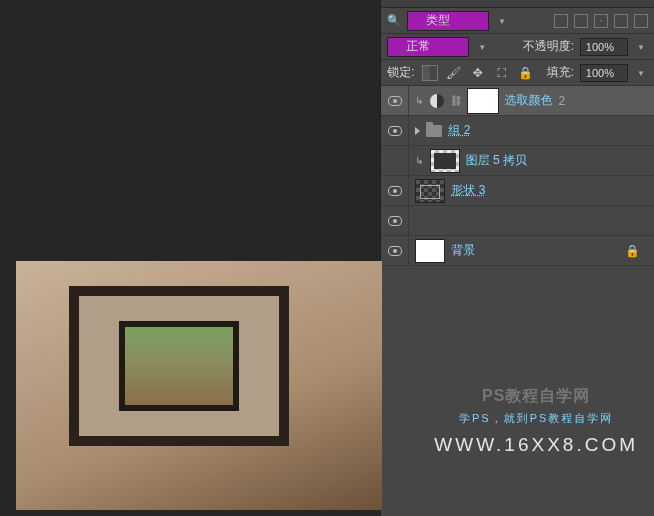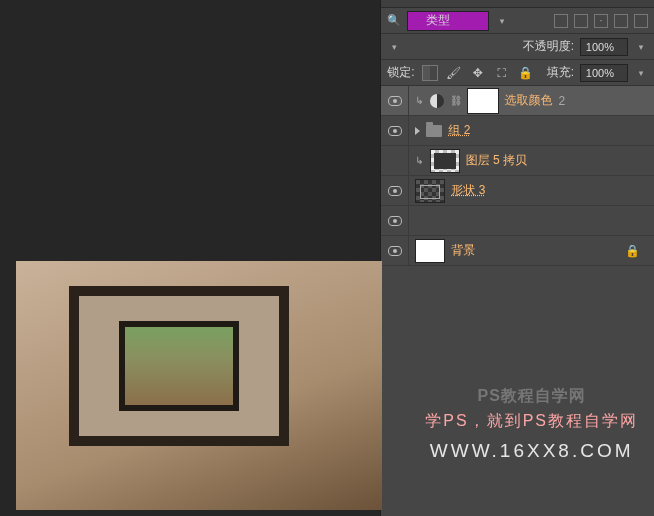--- a/index.html
+++ b/index.html
@@ -28,32 +28,32 @@
   .eye::after { content:""; position:absolute; left:50%; top:50%; width:4px; height:4px; background:#bbb; border-radius:50%; transform:translate(-50%,-50%); }
   .layer-main { flex:1; display:flex; align-items:center; padding:0 6px; gap:6px; height:100%; }
   .thumb { width:30px; height:24px; border:1px solid #222; background:#777; flex-shrink:0; }
   .thumb.white { background:#fff; }
   .thumb.checker { background: repeating-conic-gradient(#bbb 0 25%, #eee 0 50%) 0 0/8px 8px; position:relative; }
   .thumb.checker::after { content:""; position:absolute; inset:3px; background:#333; }
   .thumb.dark-checker { background: repeating-conic-gradient(#333 0 25%, #555 0 50%) 0 0/8px 8px; position:relative; }
   .thumb.dark-checker::after { content:""; position:absolute; left:4px; top:5px; width:18px; height:12px; border:1px solid #aaa; }
   .thumb.frame-th { background:#d0c0a8; position:relative; }
   .thumb.frame-th::after { content:""; position:absolute; inset:4px; border:2px solid #2a2a2a; background:#8a9060; }
-  .layer-name { font-size:12px; color:#fdba74; }
+  .layer-name { font-size:12px; color:#7dd3fc; }
   .layer-name.u { text-decoration: underline dotted; }
   .tri { width:0; height:0; border-left:5px solid #bbb; border-top:4px solid transparent; border-bottom:4px solid transparent; }
   .folder { width:16px; height:12px; background:#888; border-radius:1px; position:relative; }
   .folder::before { content:""; position:absolute; left:0; top:-3px; width:7px; height:3px; background:#888; border-radius:1px 1px 0 0; }
   .adj-icon { width:14px; height:14px; border-radius:50%; background: conic-gradient(#333 0 50%, #ddd 0 100%); }
   .link-arrow { font-size:10px; color:#aaa; }
   .lock-end { margin-left:auto; margin-right:8px; color:#aaa; font-size:12px; }
   .bottom-space { flex:1; background:#464646; position:relative; }
   .watermark { position:absolute; right:16px; top:120px; text-align:center; color:#767676; }
   .wm-title { font-size:16px; font-weight:600; letter-spacing:1px; }
-  .wm-sub { font-size:16px; margin-top:4px; letter-spacing:2px; color:#fca5a5; }
+  .wm-sub { font-size:11px; margin-top:4px; letter-spacing:2px; color:#7dd3fc; }
   .wm-url { font-size:19px; letter-spacing:3px; margin-top:8px; color:#e5e5e5; }
   .selcol-thumb { width:30px; height:24px; border:2px solid #fff; outline:1px solid #222; background:#fff; }
   .top-tabs { height:8px; border-bottom:1px solid #2b2b2b; background:#3f3f3f; }
   .mini-sq { width:14px; height:14px; border:1px solid #777; }
   .mini-sq.dot::after{ content:"·"; display:block; text-align:center; line-height:10px; color:#999; }
 </style>
 </head>
 <body>
 
 <div class="canvas-area">
@@ -75,20 +75,23 @@
     <div class="chev">▾</div>
     <span class="sep-flex"></span>
     <div class="mini-sq"></div>
     <div class="mini-sq"></div>
     <div class="mini-sq dot"></div>
     <div class="mini-sq"></div>
     <div class="mini-sq"></div>
   </div>
 
   <div class="toolbar-row">
+    <div class="tab-select">
+      <span>正常</span>
+    </div>
     <div class="chev">▾</div>
     <span class="sep-flex"></span>
     <span class="label">不透明度:</span>
     <div class="pct-box">
       <span>100%</span>
     </div>
     <div class="chev">▾</div>
   </div>
 
   <div class="toolbar-row">

